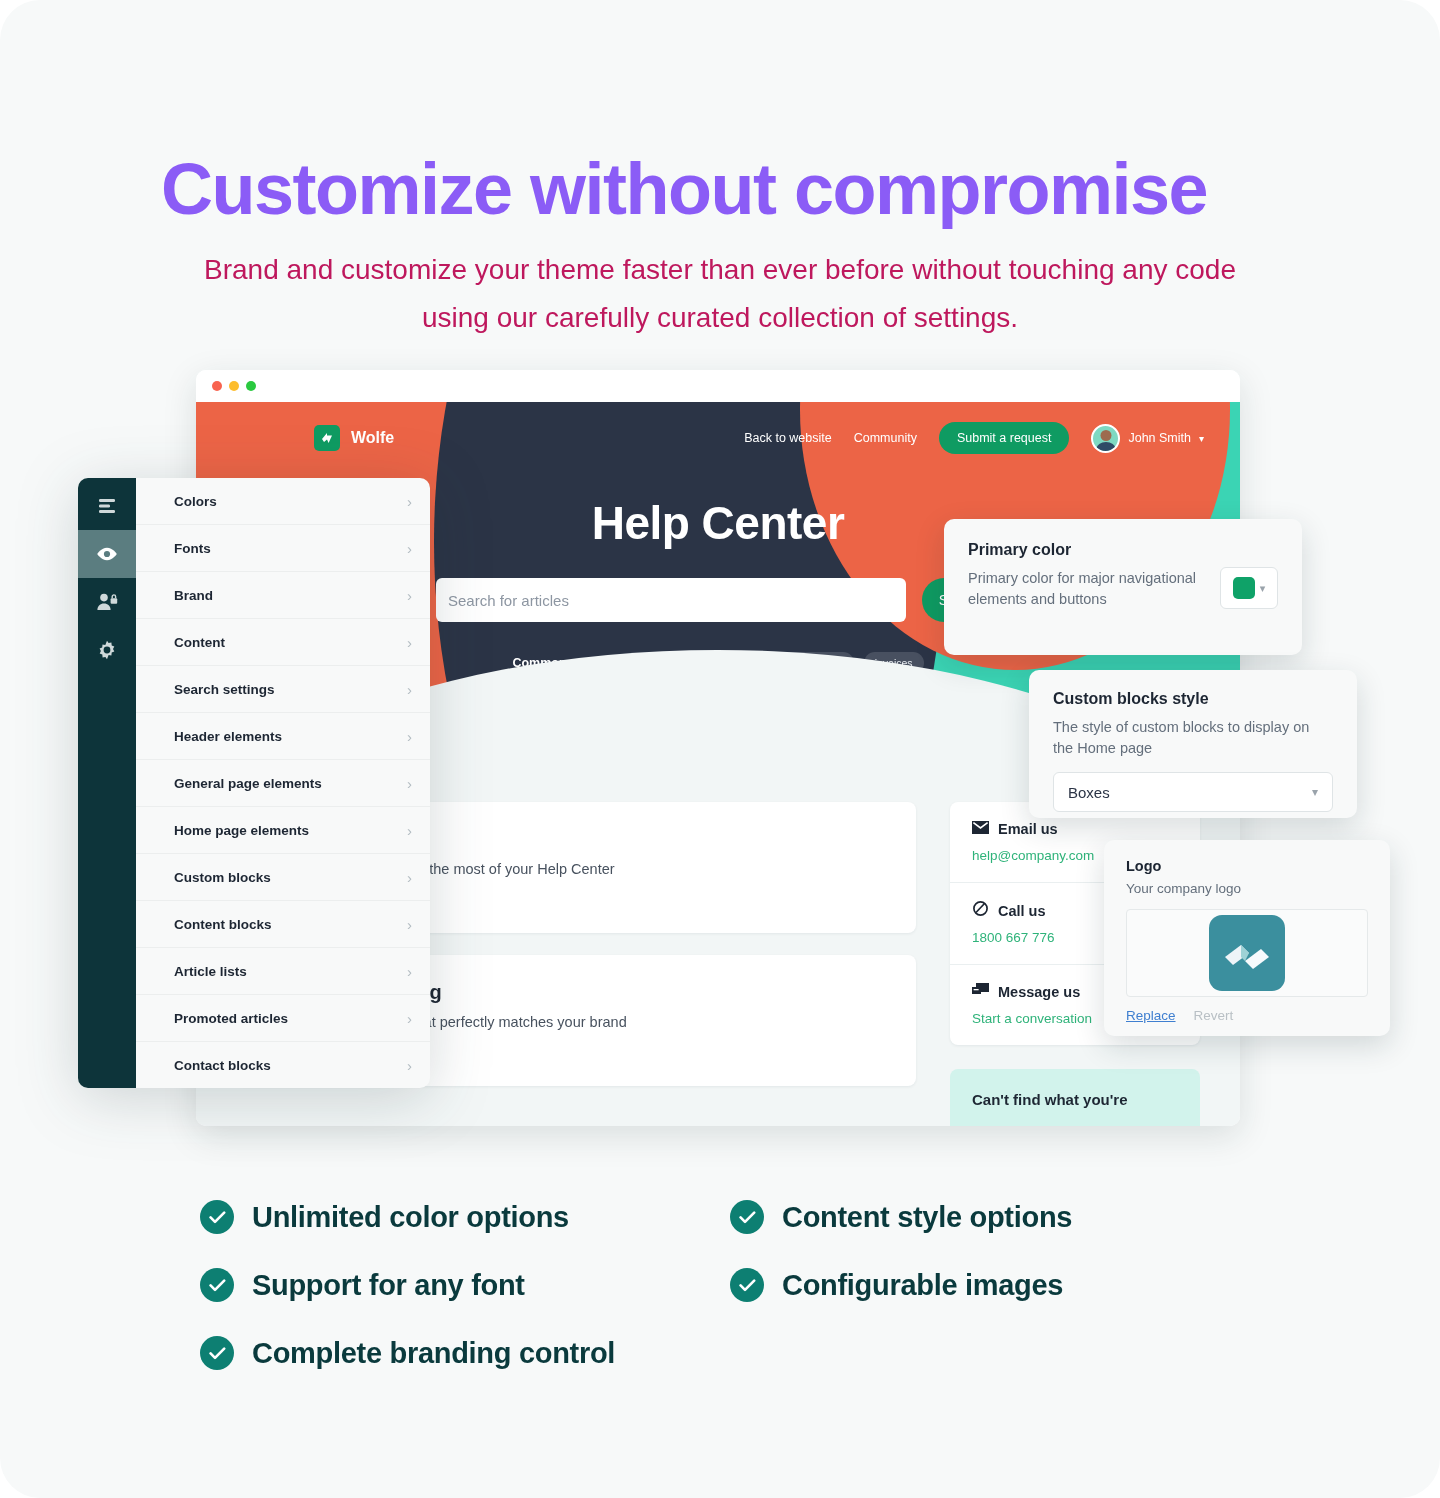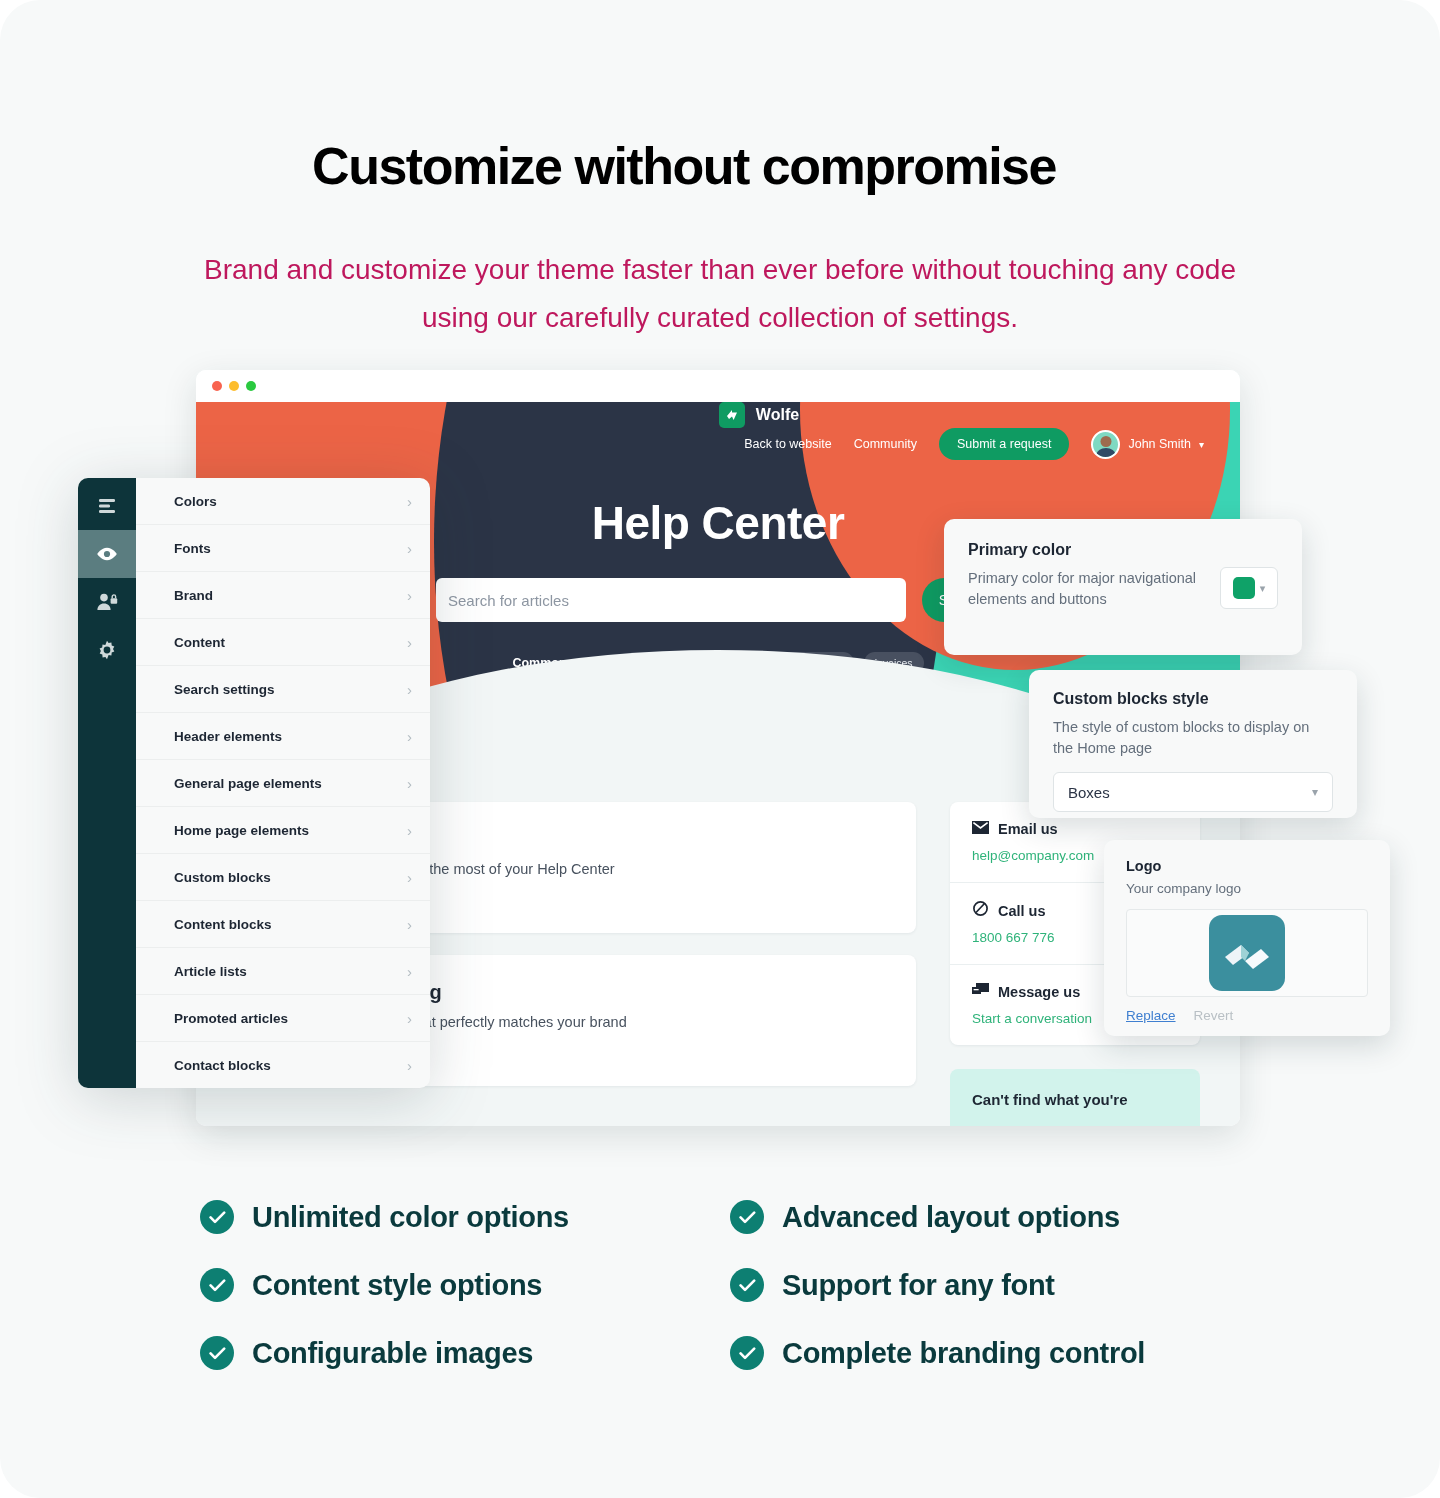--- a/index.html
+++ b/index.html
@@ -14,22 +14,22 @@
     width:1440px;height:1498px;
     background:#f7f9f9;
     border-radius:40px;
     overflow:hidden;
   }
 
   
   .headline{
     position:absolute;left:0;top:103px;width:1368px;
     text-align:center;
-    font-size:52px;font-weight:bold;letter-spacing:-1.5px;
-    color:#000000;
+    font-size:72px;font-weight:bold;letter-spacing:-1.5px;
+    color:#8b5cf6;
     line-height:1.08;
   }
   .subhead{
     position:absolute;left:195px;top:218px;width:1050px;
     text-align:center;
     font-size:28px;line-height:1.72;
     color:#be185d;
   }
 
   
@@ -68,21 +68,20 @@
     z-index:1;
   }
   .blob-orange{
     position:absolute;left:604px;top:-252px;width:430px;height:520px;
     background:#ec6446;border-radius:50%;
     z-index:3;
   }
   .hero-nav{
     position:relative;z-index:5;height:72px;display:flex;align-items:center;
     padding:0 36px;
-    flex-direction:column;
   }
   .brand{display:flex;align-items:center;gap:11px;margin-left:82px;}
   .brand-mark{
     width:26px;height:26px;border-radius:5px;background:#0f9b62;
     display:flex;align-items:center;justify-content:center;
   }
   .brand-mark svg{display:block;}
   .brand-name{color:#fff;font-size:16px;font-weight:600;}
   .hero-nav-right{margin-left:auto;display:flex;align-items:center;gap:22px;}
   .nav-link{color:#fff;font-size:12.5px;}
@@ -497,28 +496,20 @@
           </svg>
       </span>
       <span class="feature-label">Unlimited color options</span>
     </div>
     <div class="feature">
       <span class="check">
         <svg width="17" height="13" viewBox="0 0 17 13">
             <path d="M1.6 6.4 6 10.8 15.2 1.6" stroke="#ffffff" stroke-width="2.6" fill="none" stroke-linecap="round" stroke-linejoin="round"></path>
           </svg>
       </span>
-      <span class="feature-label">Advanced layout options</span>
-    </div>
-    <div class="feature">
-      <span class="check">
-        <svg width="17" height="13" viewBox="0 0 17 13">
-            <path d="M1.6 6.4 6 10.8 15.2 1.6" stroke="#ffffff" stroke-width="2.6" fill="none" stroke-linecap="round" stroke-linejoin="round"></path>
-          </svg>
-      </span>
       <span class="feature-label">Content style options</span>
     </div>
     <div class="feature">
       <span class="check">
         <svg width="17" height="13" viewBox="0 0 17 13">
             <path d="M1.6 6.4 6 10.8 15.2 1.6" stroke="#ffffff" stroke-width="2.6" fill="none" stroke-linecap="round" stroke-linejoin="round"></path>
           </svg>
       </span>
       <span class="feature-label">Support for any font</span>
     </div>

